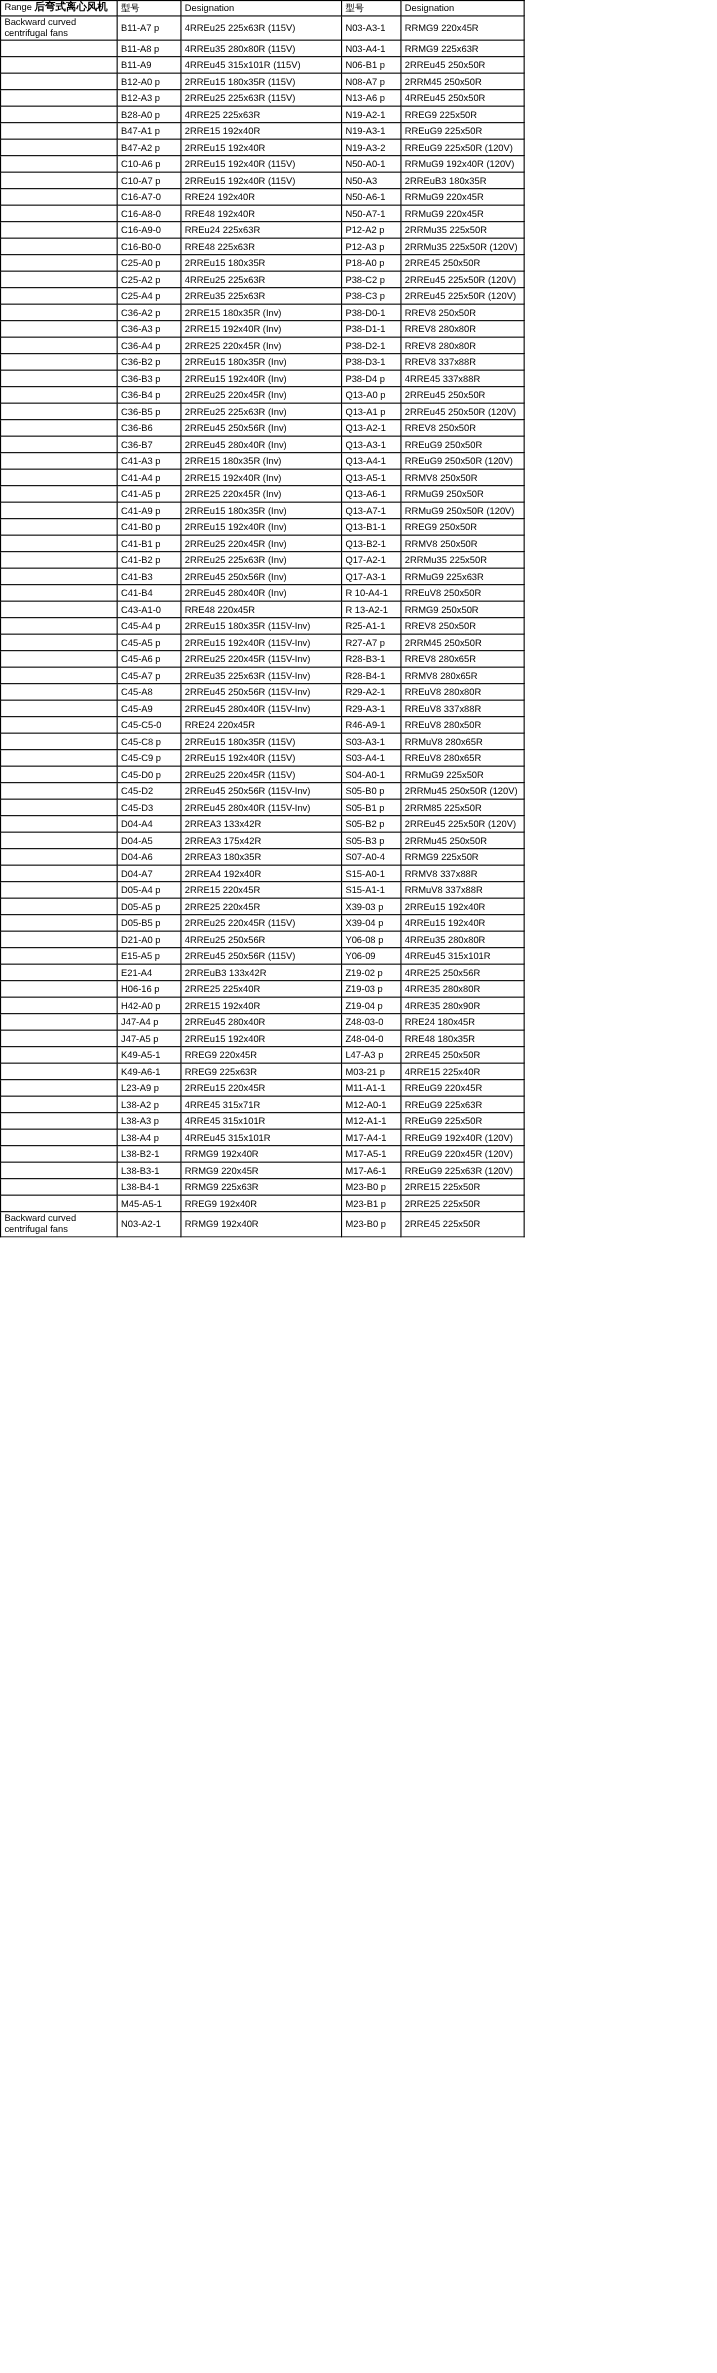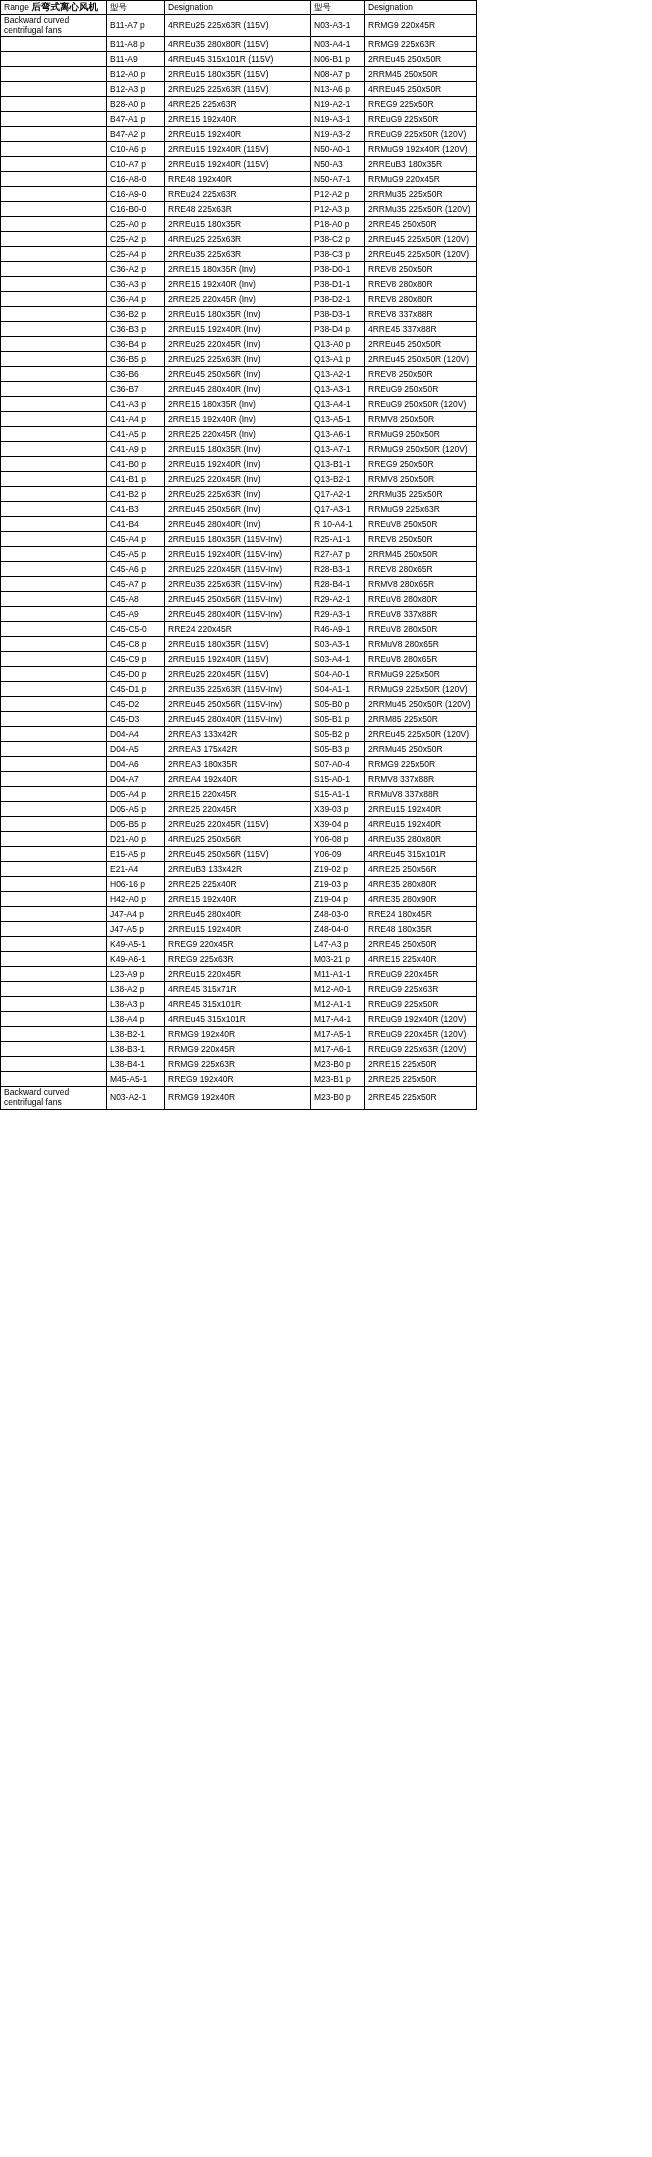--- a/index.html
+++ b/index.html
@@ -134,20 +134,27 @@
       </tr>
       <tr>
         <td></td>
         <td>C10-A7 p</td>
         <td>2RREu15 192x40R (115V)</td>
         <td>N50-A3</td>
         <td>2RREuB3 180x35R</td>
       </tr>
       <tr>
         <td></td>
+        <td>C16-A7-0</td>
+        <td>RRE24 192x40R</td>
+        <td>N50-A6-1</td>
+        <td>RRMuG9 220x45R</td>
+      </tr>
+      <tr>
+        <td></td>
         <td>C16-A8-0</td>
         <td>RRE48 192x40R</td>
         <td>N50-A7-1</td>
         <td>RRMuG9 220x45R</td>
       </tr>
       <tr>
         <td></td>
         <td>C16-A9-0</td>
         <td>RREu24 225x63R</td>
         <td>P12-A2 p</td>
@@ -302,20 +309,27 @@
       </tr>
       <tr>
         <td></td>
         <td>C41-B4</td>
         <td>2RREu45 280x40R (Inv)</td>
         <td>R 10-A4-1</td>
         <td>RREuV8 250x50R</td>
       </tr>
       <tr>
         <td></td>
+        <td>C43-A1-0</td>
+        <td>RRE48 220x45R</td>
+        <td>R 13-A2-1</td>
+        <td>RRMG9 250x50R</td>
+      </tr>
+      <tr>
+        <td></td>
         <td>C45-A4 p</td>
         <td>2RREu15 180x35R (115V-Inv)</td>
         <td>R25-A1-1</td>
         <td>RREV8 250x50R</td>
       </tr>
       <tr>
         <td></td>
         <td>C45-A5 p</td>
         <td>2RREu15 192x40R (115V-Inv)</td>
         <td>R27-A7 p</td>
@@ -369,27 +383,20 @@
         <td>2RREu15 192x40R (115V)</td>
         <td>S03-A4-1</td>
         <td>RREuV8 280x65R</td>
       </tr>
       <tr>
         <td></td>
         <td>C45-D0 p</td>
         <td>2RREu25 220x45R (115V)</td>
         <td>S04-A0-1</td>
         <td>RRMuG9 225x50R</td>
-      </tr>
-      <tr>
-        <td></td>
-        <td>C45-D1 p</td>
-        <td>2RREu35 225x63R (115V-Inv)</td>
-        <td>S04-A1-1</td>
-        <td>RRMuG9 225x50R (120V)</td>
       </tr>
       <tr>
         <td></td>
         <td>C45-D2</td>
         <td>2RREu45 250x56R (115V-Inv)</td>
         <td>S05-B0 p</td>
         <td>2RRMu45 250x50R (120V)</td>
       </tr>
       <tr>
         <td></td>

